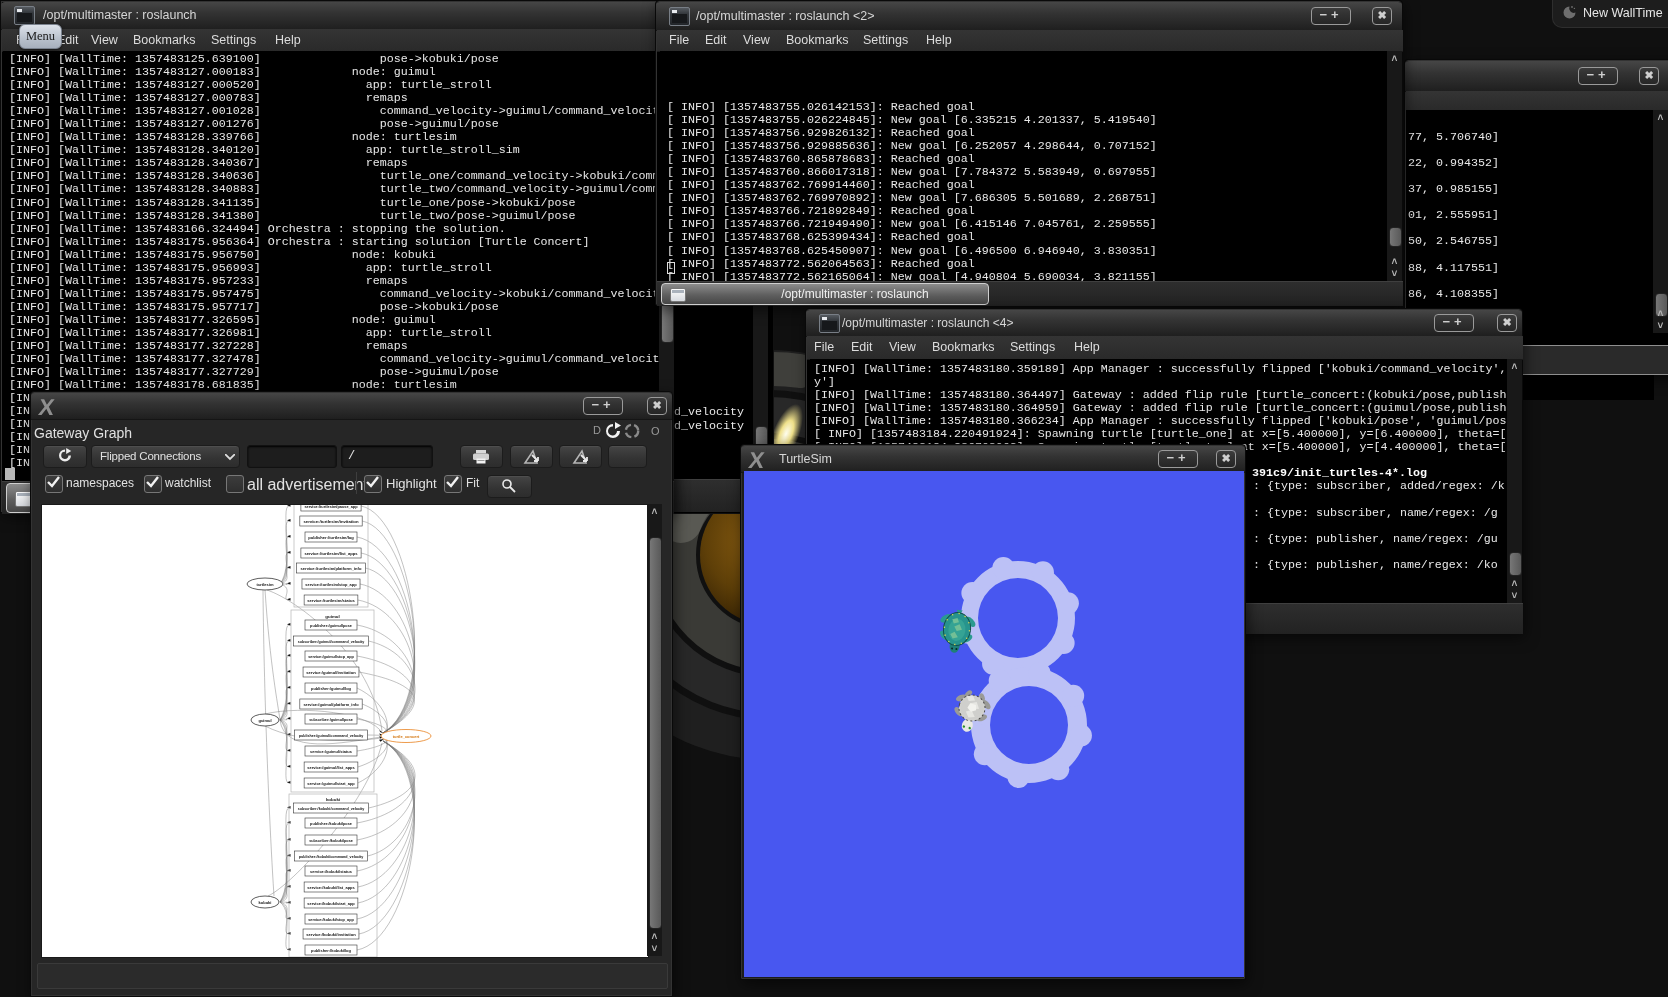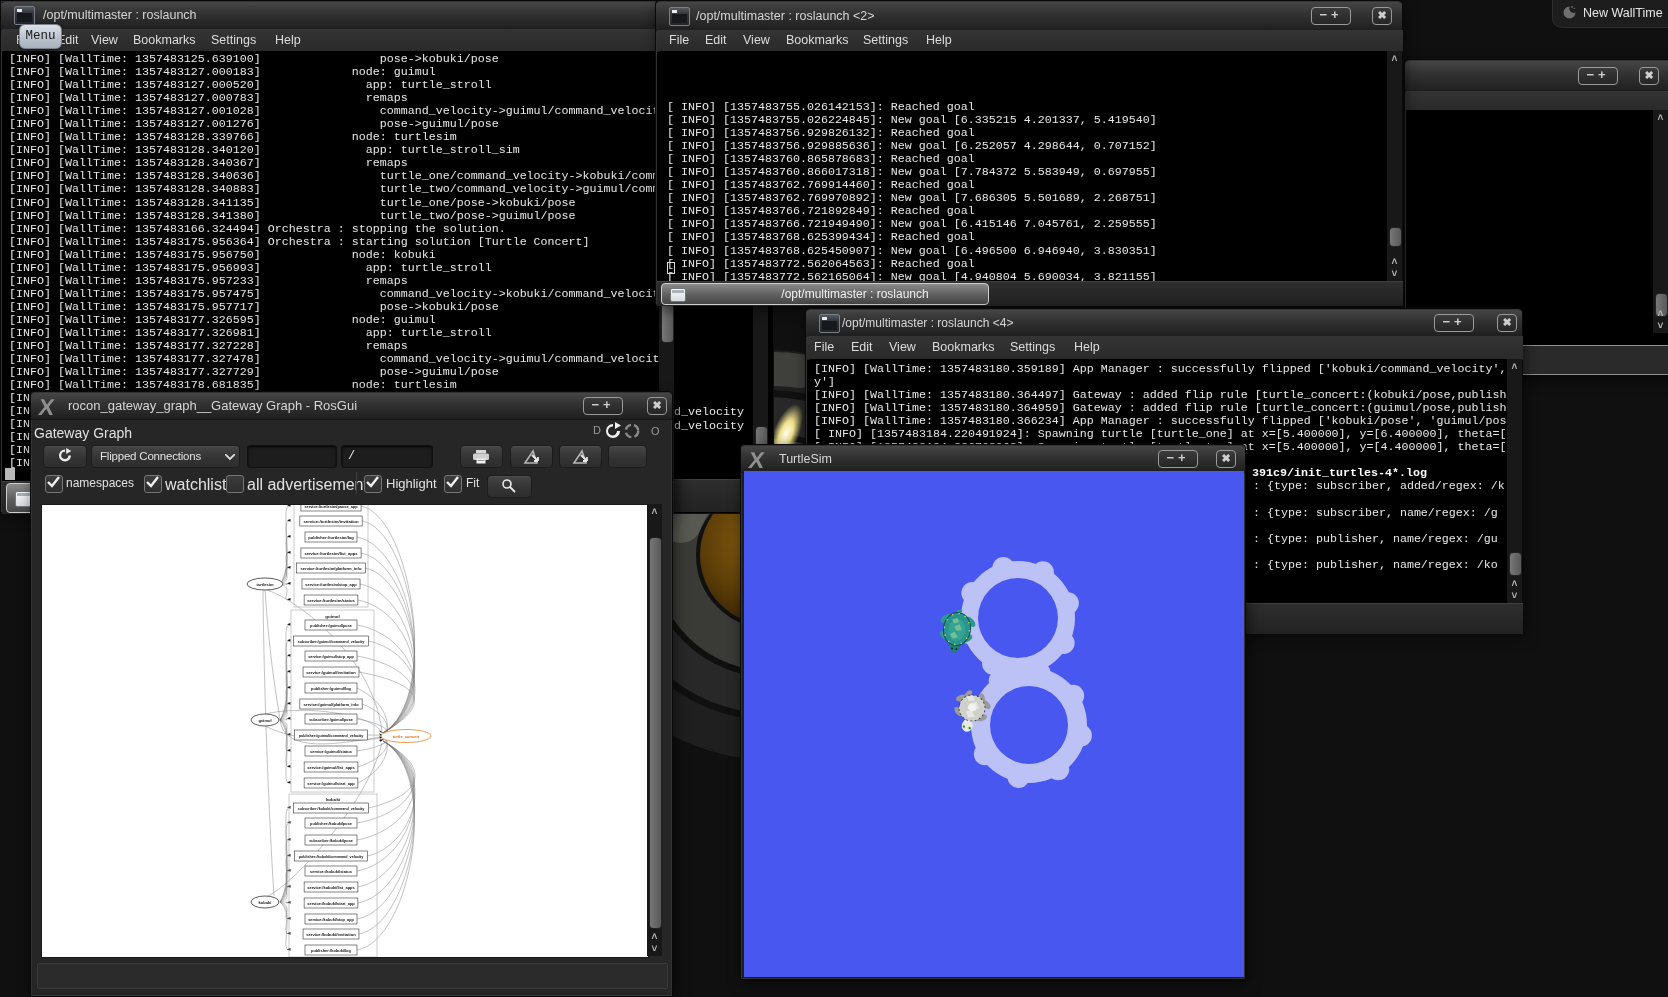--- a/index.html
+++ b/index.html
@@ -105,28 +105,38 @@
       </div>
       <div style="position:absolute;left:1px;top:480px;width:672px;height:32px;background:linear-gradient(#2e2e2e,#222);border-top:1px solid #3f3f3f;">
         <div style="position:absolute;left:4px;top:1px;width:520px;height:28px;border:1px solid #cfcfcf;border-radius:4px;background:linear-gradient(#8c8c8c,#5f5f5f 55%,#464646);">
           <div style="position:absolute;left:8px;top:7px;width:17px;height:14px;border-radius:2px;background:linear-gradient(#fdfdfd,#d8dbe0);border:1px solid #777;">
             <div style="position:absolute;left:1px;top:1px;right:1px;height:3px;background:#aab2bc;"></div>
           </div>
           <div style="position:absolute;left:0px;top:0;right:0;height:28px;line-height:28px;text-align:center;font-family:'Liberation Sans',sans-serif;font-size:12px;color:#f0f0f0;">/opt/multimaster : roslaunch</div>
         </div>
       </div>
     </div>
-    <div style="position:absolute;left:19px;top:24px;width:41px;height:23px;border-radius:6px;background:linear-gradient(#dde2ea,#b9c1cc 60%,#a7b0bd);border:1px solid #7a828e;box-shadow:0 1px 3px rgba(0,0,0,0.5);font-family:Liberation Mono, monospace;font-size:12.5px;color:#1a1a1a;text-align:center;line-height:22px;">Menu</div>
+    <div style="position:absolute;left:19px;top:24px;width:41px;height:23px;border-radius:6px;background:linear-gradient(#dde2ea,#b9c1cc 60%,#a7b0bd);border:1px solid #7a828e;box-shadow:0 1px 3px rgba(0,0,0,0.5);font-family:Liberation Serif, serif;font-size:12.5px;color:#1a1a1a;text-align:center;line-height:22px;">Menu</div>
     <div class="win" style="left:1404px;top:59px;width:290px;height:317px;">
       <div style="position:absolute;left:0px;top:1px;width:289px;height:30px;background:linear-gradient(#464646,#333333 40%,#1f1f1f);border-bottom:1px solid #151515;border-radius:4px 4px 0 0;">
         <div style="position:absolute;left:44px;top:0;height:30px;line-height:30px;font-family:'Liberation Sans',sans-serif;font-size:12.5px;color:#d6d6d6;white-space:nowrap;"></div>
         <div style="position:absolute;left:173px;top:6px;width:38px;height:16px;border:1px solid #9a9a9a;border-radius:4px;color:#cfcfcf;font-family:'Liberation Sans',sans-serif;font-size:13px;font-weight:bold;line-height:14px;text-align:center;letter-spacing:4px;">−+</div>
         <div style="position:absolute;left:234px;top:6px;width:18px;height:16px;border:1px solid #9a9a9a;border-radius:4px;color:#cfcfcf;font-family:'Liberation Sans',sans-serif;font-size:11px;font-weight:bold;line-height:15px;text-align:center;">✖</div>
       </div>
       <div style="position:absolute;left:1px;top:31px;width:288px;height:19px;background:linear-gradient(#343434,#2a2a2a);"></div>
+      <div style="position:absolute;left:1px;top:50px;width:248px;height:290px;background:#000;overflow:hidden;">
+        <pre style="position:absolute;left:2px;top:21.0px;">77, 5.706740]</pre>
+        <pre style="position:absolute;left:2px;top:47.1px;">22, 0.994352]</pre>
+        <pre style="position:absolute;left:2px;top:73.2px;">37, 0.985155]</pre>
+        <pre style="position:absolute;left:2px;top:99.30000000000001px;">01, 2.555951]</pre>
+        <pre style="position:absolute;left:2px;top:125.4px;">50, 2.546755]</pre>
+        <pre style="position:absolute;left:2px;top:151.5px;">88, 4.117551]</pre>
+        <pre style="position:absolute;left:2px;top:177.60000000000002px;">86, 4.108355]</pre>
+        <pre style="position:absolute;left:2px;top:203.70000000000002px;">58, 3.563111]</pre>
+      </div>
       <div style="position:absolute;left:248px;top:50px;width:15px;height:223px;background:#181818;">
         <div style="position:absolute;left:0;top:2px;width:15px;text-align:center;color:#b8b8b8;font-family:'Liberation Sans',sans-serif;font-size:10px;font-weight:bold;">˄</div>
         <div style="position:absolute;left:2px;top:183px;width:11px;height:22px;border-radius:4px;background:linear-gradient(90deg,#777,#595959);border:1px solid #222;"></div>
         <div style="position:absolute;left:0;bottom:14px;width:15px;text-align:center;color:#b8b8b8;font-family:'Liberation Sans',sans-serif;font-size:10px;font-weight:bold;">˄</div>
         <div style="position:absolute;left:0;bottom:2px;width:15px;text-align:center;color:#b8b8b8;font-family:'Liberation Sans',sans-serif;font-size:10px;font-weight:bold;">˅</div>
       </div>
       <div style="position:absolute;left:1px;top:285px;width:288px;height:30px;background:#2a2a2a;border-top:1px solid #8f8f8f;border-bottom:1px solid #8f8f8f;box-sizing:border-box;"></div>
     </div>
     <div class="win" style="left:655px;top:0;width:748px;height:306px;">
       <div style="position:absolute;left:0px;top:1px;width:746px;height:28px;background:linear-gradient(#464646,#333333 40%,#1f1f1f);border-bottom:1px solid #151515;border-radius:4px 4px 0 0;">
@@ -216,21 +226,20 @@
         <div style="position:absolute;left:0;top:2px;width:15px;text-align:center;color:#b8b8b8;font-family:'Liberation Sans',sans-serif;font-size:10px;font-weight:bold;">˄</div>
         <div style="position:absolute;left:2px;top:193px;width:11px;height:22px;border-radius:4px;background:linear-gradient(90deg,#777,#595959);border:1px solid #222;"></div>
         <div style="position:absolute;left:0;bottom:14px;width:15px;text-align:center;color:#b8b8b8;font-family:'Liberation Sans',sans-serif;font-size:10px;font-weight:bold;">˄</div>
         <div style="position:absolute;left:0;bottom:2px;width:15px;text-align:center;color:#b8b8b8;font-family:'Liberation Sans',sans-serif;font-size:10px;font-weight:bold;">˅</div>
       </div>
       <div style="position:absolute;left:1px;top:294px;width:716px;height:30px;background:linear-gradient(#2e2e2e,#222);border-top:1px solid #3f3f3f;"></div>
     </div>
     <div class="win" style="left:30px;top:391px;width:643px;height:606px;background:#262626;border-radius:4px 4px 0 0;">
       <div style="position:absolute;left:0px;top:1px;width:641px;height:26px;background:linear-gradient(#464646,#333333 40%,#1f1f1f);border-bottom:1px solid #151515;border-radius:4px 4px 0 0;">
         <div style="position:absolute;left:8px;top:1px;width:22px;height:24px;font-family:'Liberation Sans',sans-serif;font-size:23px;font-weight:bold;color:#8f8f8f;transform:skewX(-8deg);">X</div>
-        <div style="position:absolute;left:37px;top:0;height:26px;line-height:26px;font-family:'Liberation Sans',sans-serif;font-size:13px;color:#d6d6d6;white-space:nowrap;">rocon_gateway_graph__Gateway Graph - RosGui</div>
         <div style="position:absolute;left:552px;top:4px;width:38px;height:16px;border:1px solid #9a9a9a;border-radius:4px;color:#cfcfcf;font-family:'Liberation Sans',sans-serif;font-size:13px;font-weight:bold;line-height:14px;text-align:center;letter-spacing:4px;">−+</div>
         <div style="position:absolute;left:616px;top:4px;width:18px;height:16px;border:1px solid #9a9a9a;border-radius:4px;color:#cfcfcf;font-family:'Liberation Sans',sans-serif;font-size:11px;font-weight:bold;line-height:15px;text-align:center;">✖</div>
       </div>
       <div style="position:absolute;left:3px;top:33px;font-family:'Liberation Sans',sans-serif;font-size:14px;color:#e0e0e0;">Gateway Graph</div>
       <div style="position:absolute;left:562px;top:32px;font-family:'Liberation Sans',sans-serif;font-size:11px;color:#9a9a9a;">D</div>
       <svg width="40" height="20" style="position:absolute;left:574px;top:29px">
         <path d="M8,3 a7,7 0 1 0 7,7 l-3,0 a4.5,4.5 0 1 1 -4,-4.5 z" fill="#f2f2f2"></path>
         <path d="M10,1 l6,3.5 l-6,3.5 z" fill="#f2f2f2"></path>
         <circle cx="27" cy="10" r="6.2" fill="none" stroke="#8a8a8a" stroke-width="2.4" stroke-dasharray="7 3.2"></circle>
       </svg>
@@ -276,21 +285,21 @@
         <svg width="13" height="12" style="position:absolute;left:1px;top:0">
           <path d="M1,6 l4,4 l7,-9" stroke="#f2f2f2" stroke-width="2.4" fill="none"></path>
         </svg>
       </div>
       <div style="position:absolute;left:35px;top:84px;font-family:'Liberation Sans',sans-serif;font-size:12px;color:#e2e2e2;">namespaces</div>
       <div style="position:absolute;left:113px;top:83px;width:16px;height:16px;border-radius:3px;border:1px solid #777;background:linear-gradient(#3c3c3c,#2e2e2e);">
         <svg width="13" height="12" style="position:absolute;left:1px;top:0">
           <path d="M1,6 l4,4 l7,-9" stroke="#f2f2f2" stroke-width="2.4" fill="none"></path>
         </svg>
       </div>
-      <div style="position:absolute;left:134px;top:84px;font-family:'Liberation Sans',sans-serif;font-size:16px;color:#e2e2e2;">watchlist</div>
+      <div style="position:absolute;left:134px;top:84px;font-family:'Liberation Sans',sans-serif;font-size:12px;color:#e2e2e2;">watchlist</div>
       <div style="position:absolute;left:195px;top:83px;width:16px;height:16px;border-radius:3px;border:1px solid #777;background:linear-gradient(#3c3c3c,#2e2e2e);"></div>
       <div style="position:absolute;left:216px;top:84px;font-family:'Liberation Sans',sans-serif;font-size:16px;color:#e2e2e2;">all advertisements</div>
       <div style="position:absolute;left:325px;top:80px;width:1px;height:22px;background:#3e3e3e;"></div>
       <div style="position:absolute;left:333px;top:83px;width:16px;height:16px;border-radius:3px;border:1px solid #777;background:linear-gradient(#3c3c3c,#2e2e2e);">
         <svg width="13" height="12" style="position:absolute;left:1px;top:0">
           <path d="M1,6 l4,4 l7,-9" stroke="#f2f2f2" stroke-width="2.4" fill="none"></path>
         </svg>
       </div>
       <div style="position:absolute;left:355px;top:84px;font-family:'Liberation Sans',sans-serif;font-size:13px;color:#e2e2e2;">Highlight</div>
       <div style="position:absolute;left:413px;top:83px;width:16px;height:16px;border-radius:3px;border:1px solid #777;background:linear-gradient(#3c3c3c,#2e2e2e);">

